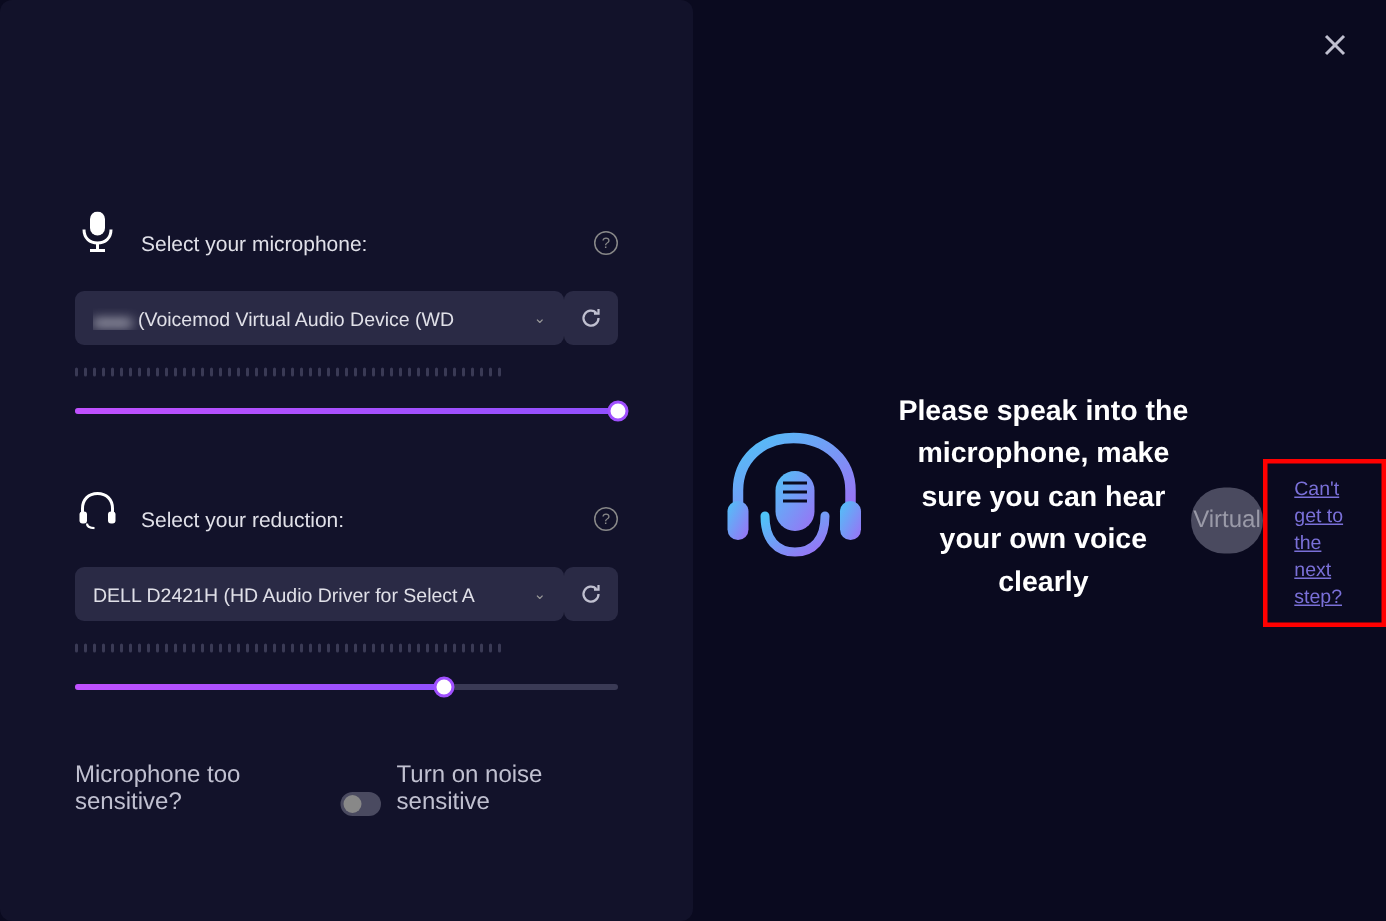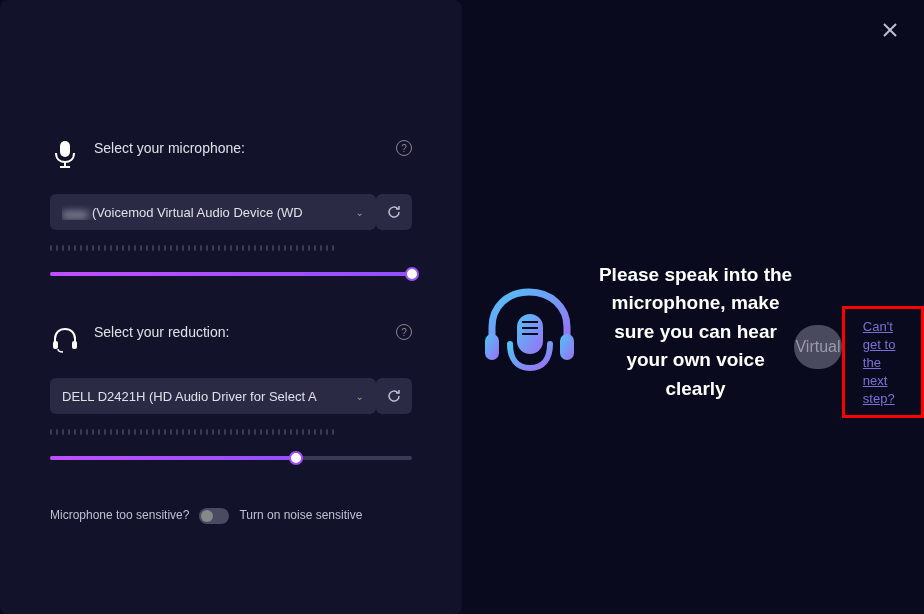--- a/index.html
+++ b/index.html
@@ -39,21 +39,21 @@
       display: flex;
       align-items: center;
       justify-content: center;
       color: #c0c0d0;
     }
     .section {
       margin-bottom: 48px;
     }
     .section-header {
       display: flex;
-      align-items: flex-start;
+      align-items: flex-end;
       margin-bottom: 24px;
     }
     .section-icon {
       width: 30px;
       height: 30px;
       margin-right: 14px;
       display: flex;
       align-items: center;
       justify-content: center;
     }
@@ -152,23 +152,23 @@
       width: 14px;
       height: 14px;
       background: #ffffff;
       border: 2px solid #a050ff;
       border-radius: 50%;
       top: 50%;
       transform: translate(-50%, -50%);
     }
     .noise-row {
       display: flex;
-      align-items: flex-start;
+      align-items: flex-end;
       gap: 10px;
-      font-size: 12px;
+      font-size: 16px;
       color: #c0c0d0;
     }
     .toggle {
       width: 30px;
       height: 16px;
       background: #4a4a60;
       border-radius: 8px;
       position: relative;
       cursor: pointer;
     }

